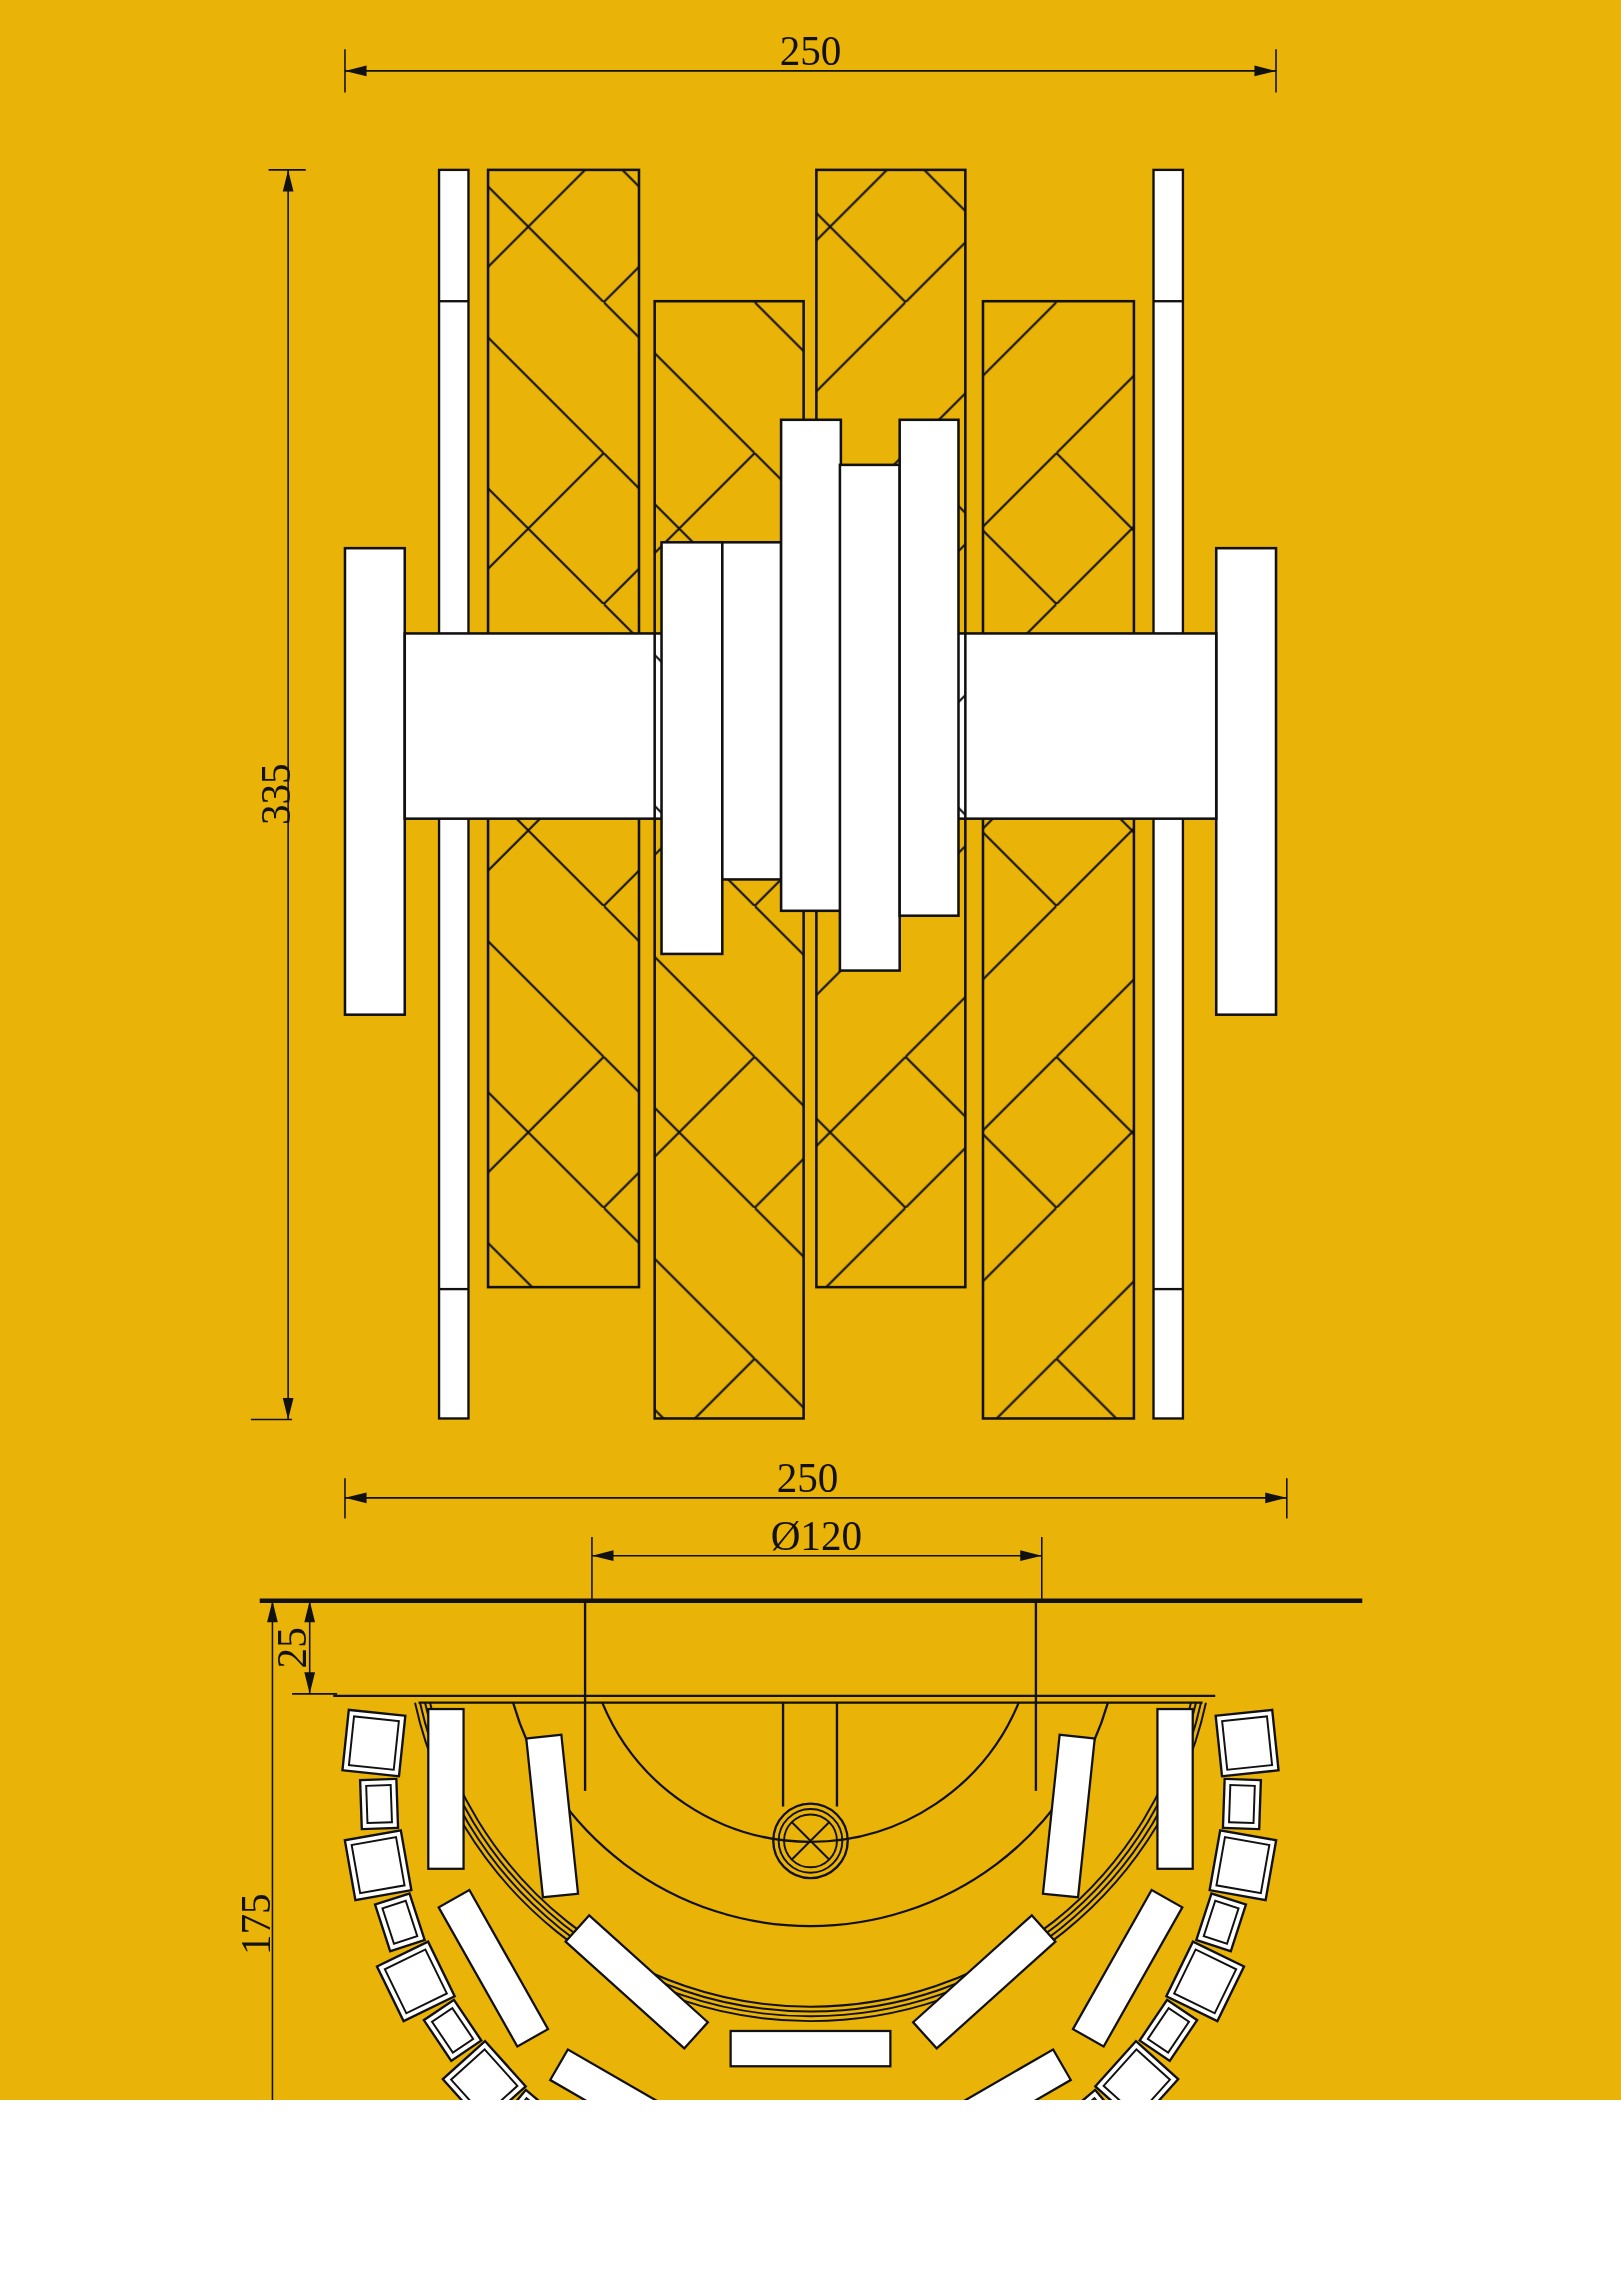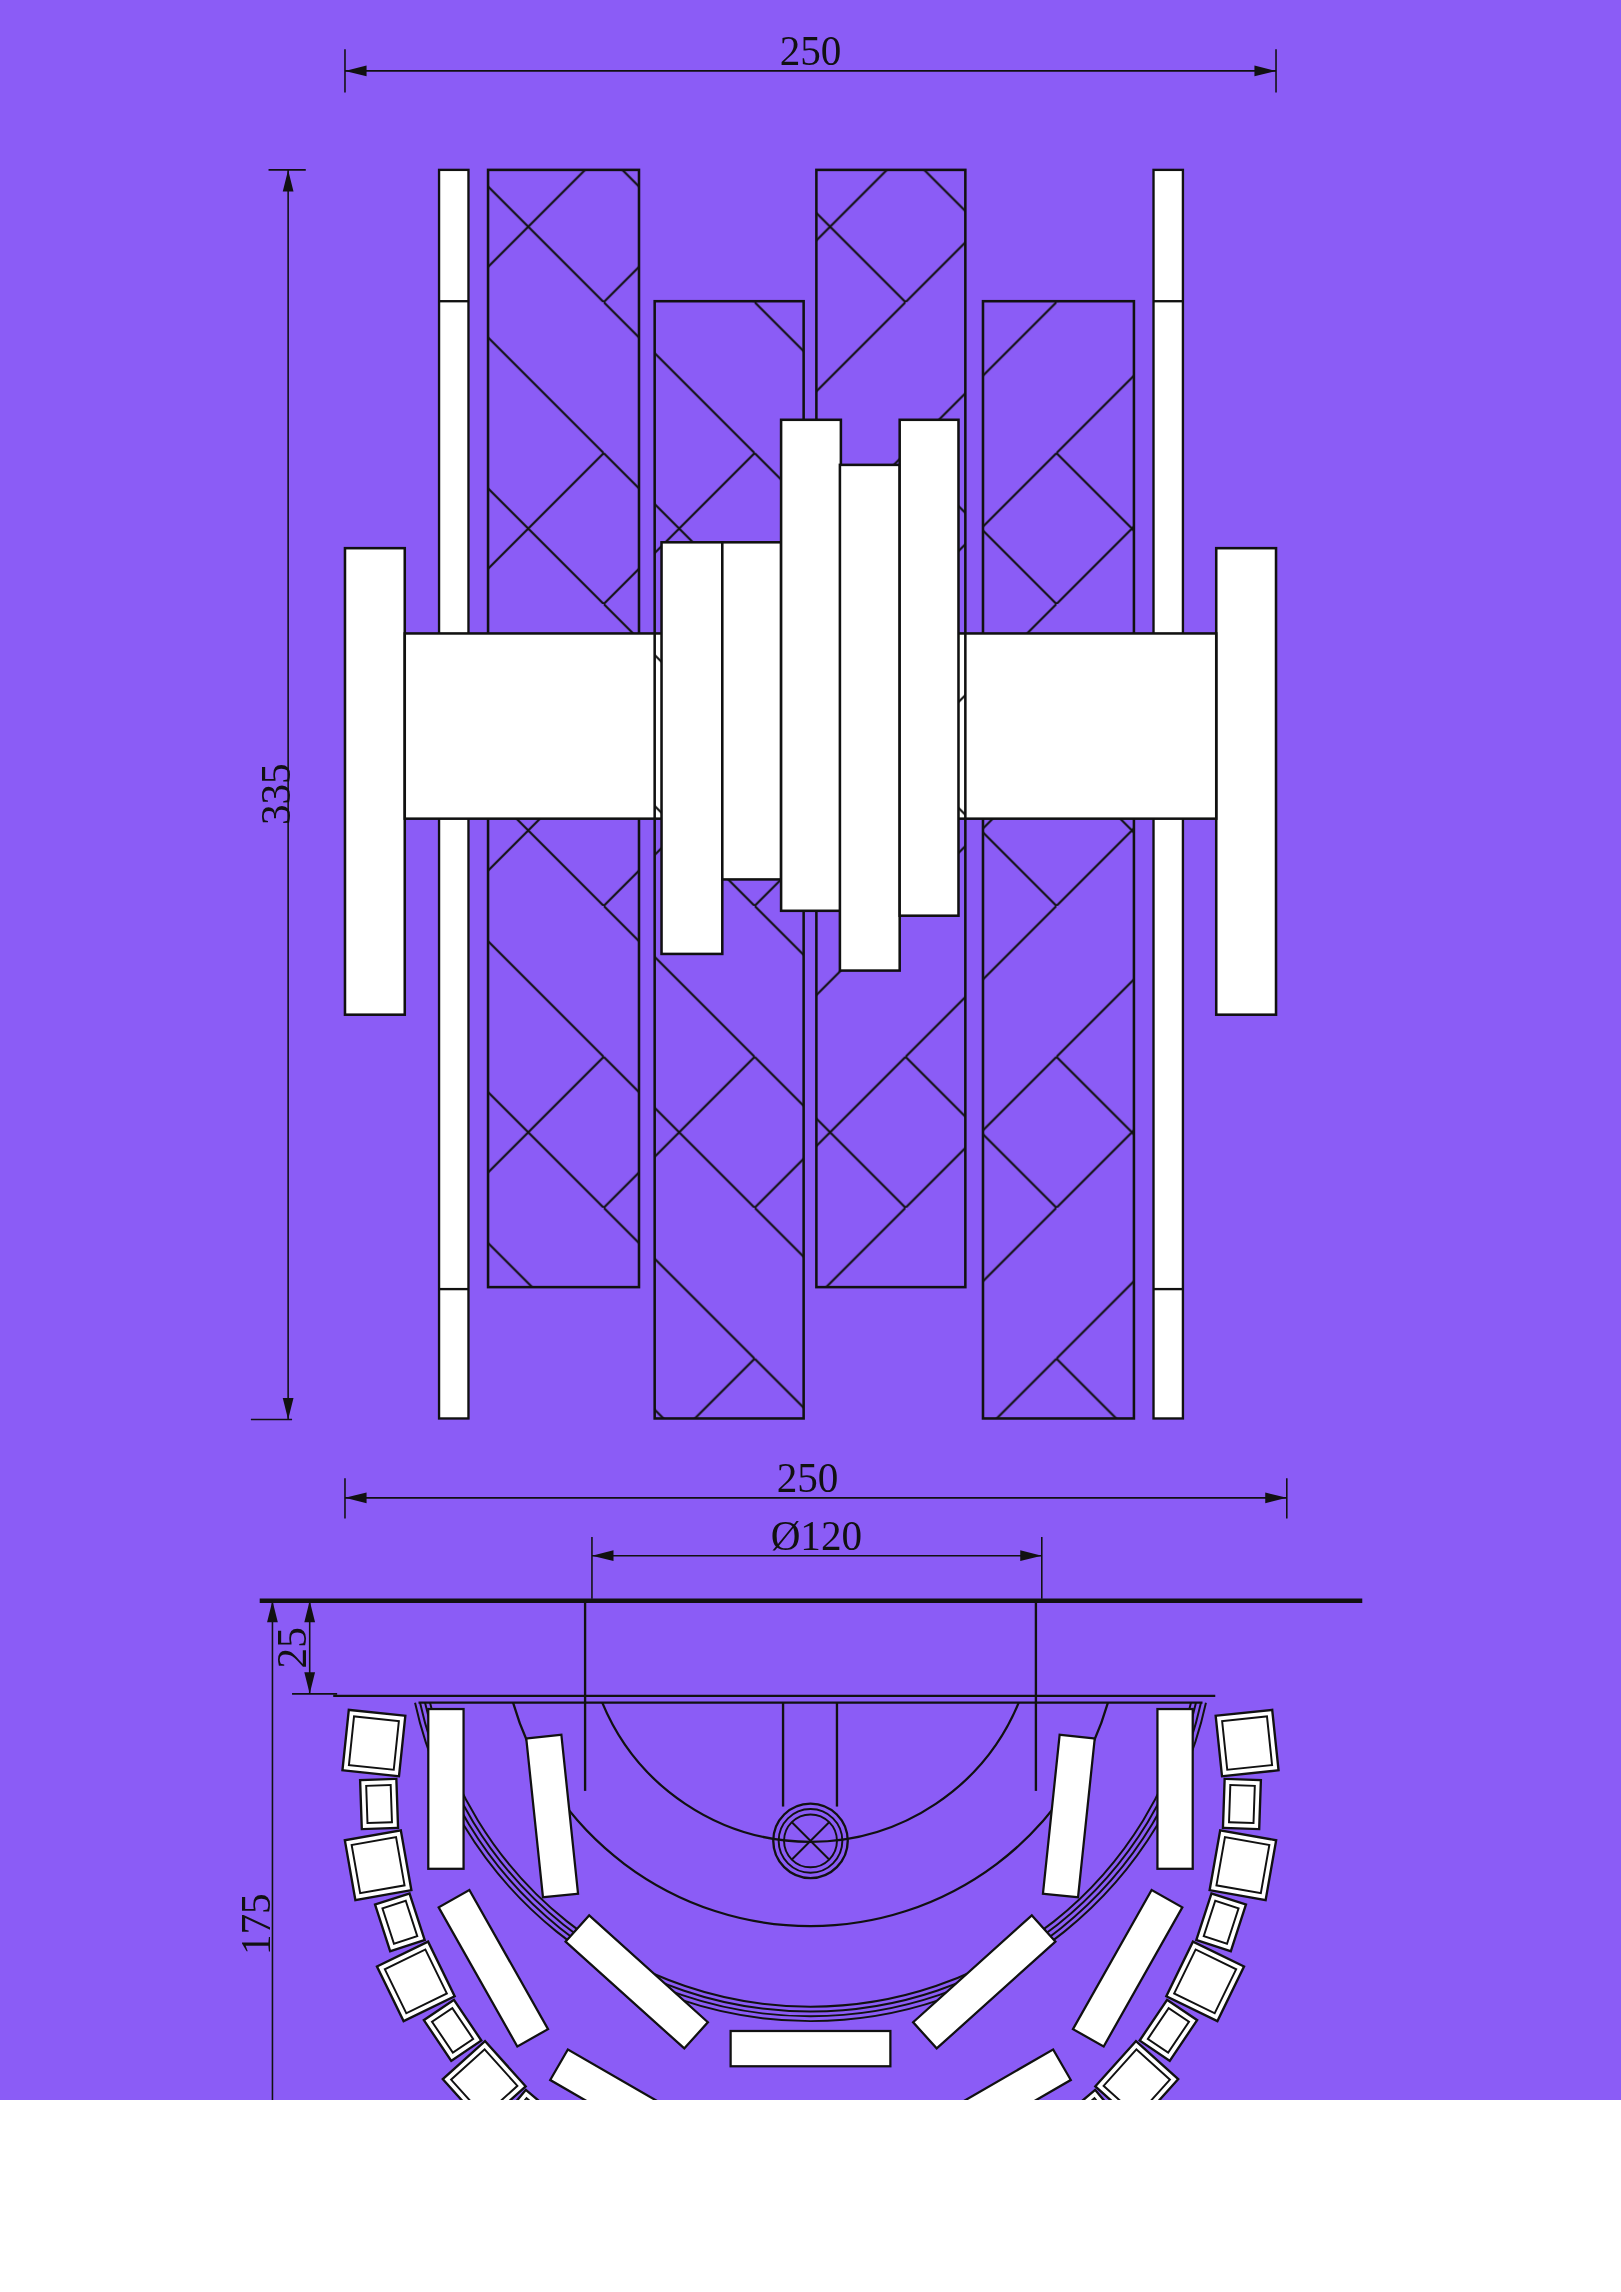--- a/index.html
+++ b/index.html
@@ -1,16 +1,16 @@
 <!DOCTYPE html>
 <html><head>
 <meta charset="utf-8">
 <style>
   html,body{margin:0;padding:0;background:#ffffff;}
-  .page{width:1621px;height:2100px;background:#8b5cf6;position:relative;font-family:"Liberation Serif", serif;}
+  .page{width:1621px;height:2100px;background:#eab308;position:relative;font-family:"Liberation Serif", serif;}
   svg{display:block;}
   text{font-family:"Liberation Serif", serif;fill:#111;}
   .dimtxt{font-size:42px;}
 </style>
 </head>
 <body>
 
 <div class="page">
 <svg width="1621" height="2293" viewBox="0 0 1654 2339" xmlns="http://www.w3.org/2000/svg">
 

